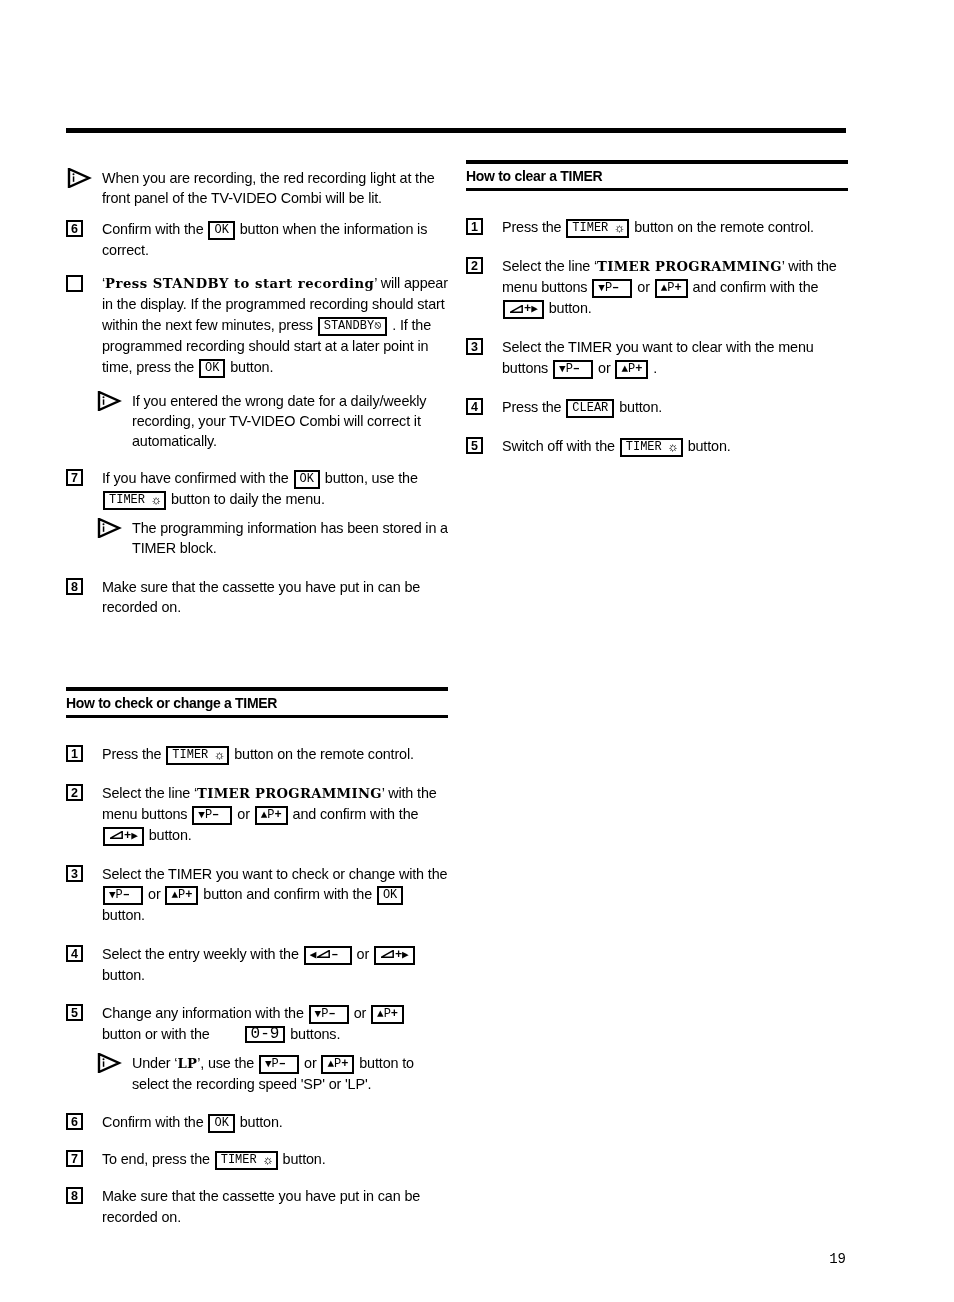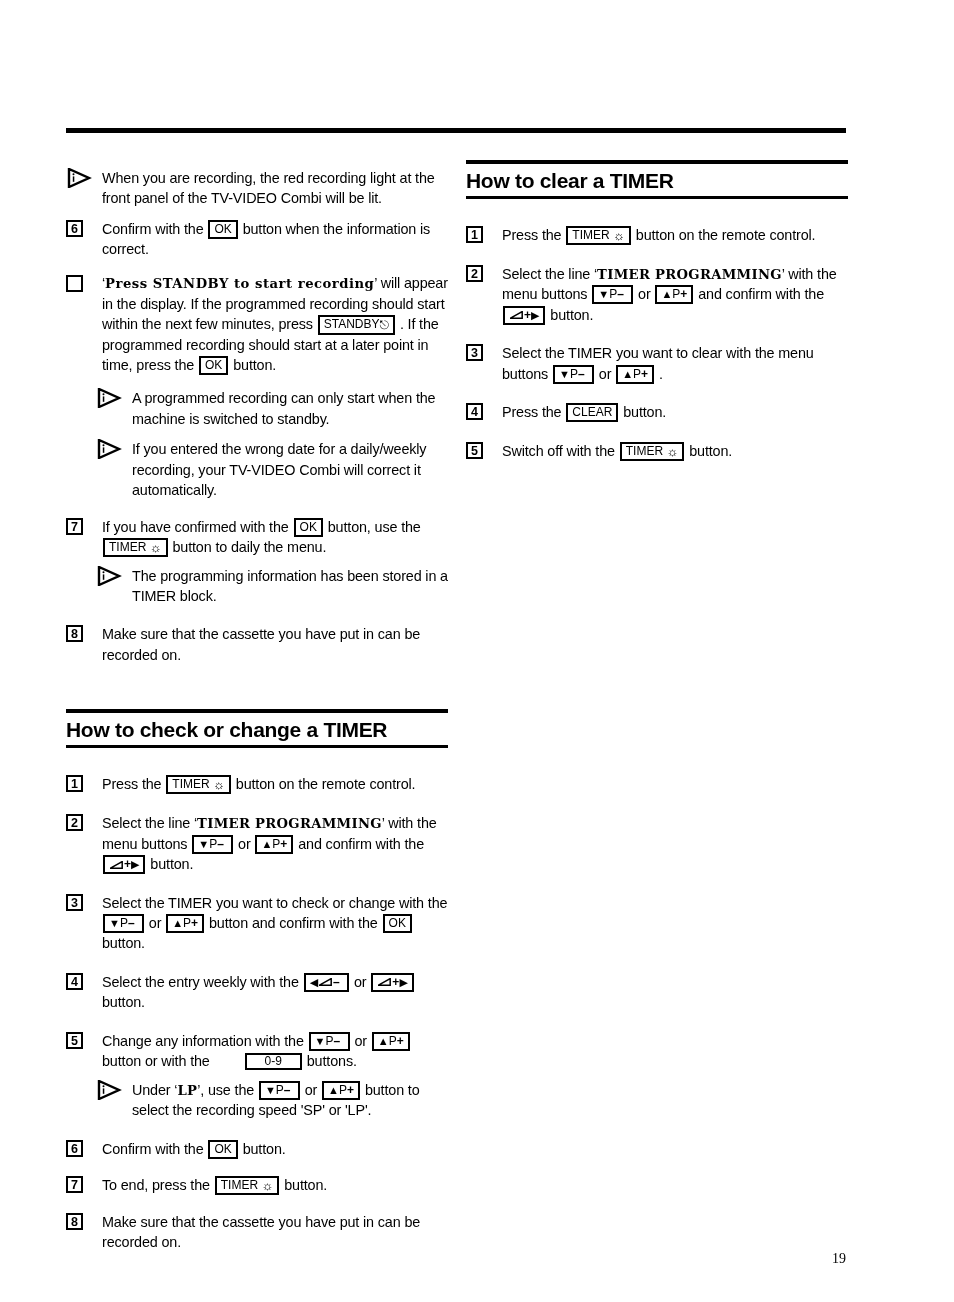--- a/index.html
+++ b/index.html
@@ -46,21 +46,21 @@
   .section-head {
     margin: 0 0 16px 0;
   }
   .section-head .rule-top {
     height: 4px;
     background: #000;
     width: 100%;
   }
   .section-head h2 {
     font-family: "Liberation Sans", sans-serif;
-    font-size: 21px;
+    font-size: 14px;
     font-weight: bold;
     letter-spacing: -0.3px;
     margin: 5px 0 4px 0;
     line-height: 1.1;
   }
   .section-head .rule-bot {
     height: 3px;
     background: #000;
     width: 100%;
   }
@@ -122,32 +122,32 @@
   }
   .marker-info svg { display: block; }
 
   
   .key {
     display: inline-block;
     border: 2px solid #000;
     box-sizing: border-box;
     padding: 0 4px;
     margin: 0 1px;
-    font-family: Liberation Sans, sans-serif;
+    font-family: Liberation Mono, monospace;
     font-size: 12px;
     line-height: 15px;
     vertical-align: 1px;
     white-space: nowrap;
     font-weight: normal;
     letter-spacing: 0;
   }
   .key.small {
-    font-size: 12px;
+    font-size: 16px;
     line-height: 13px;
-    padding: 0 18px;
+    padding: 0 4px;
     margin-left: 31px;
   }
   .key .pwr {
     font-size: 12px;
     display: inline-block;
     vertical-align: -0.5px;
   }
   .key .clk {
     font-size: 13px;
     display: inline-block;
@@ -179,21 +179,21 @@
     letter-spacing: 0.3px;
   }
   .disp-sp { letter-spacing: 0.5px; text-align: center; }
 
   
   .page-num {
     position: absolute;
     right: 108px;
     bottom: 35px;
     font-size: 14px;
-    font-family: Liberation Serif, serif;
+    font-family: Liberation Mono, monospace;
   }
 
   .nowrap { white-space: nowrap; }
 </style>
 </head>
 <body>
 
 <div class="page">
 
   <div class="top-rule"></div>
@@ -221,30 +221,20 @@
     <div class="item">
       <span class="marker-box"></span>
       <span>‘</span><span class="disp disp-sp">Press STANDBY to start recording</span><span>’</span>
       <span>will appear in the display. If the programmed recording should start within the next few minutes, press</span>
       <span class="key nowrap"><span>STANDBY</span><span class="pwr">⎋</span></span>
       <span>. If the programmed recording should start at a later point in time, press the</span>
       <span class="key">OK</span>
       <span>button.</span>
     </div>
 
-    <div class="note note-indent">
-      <span class="marker-info">
-        <svg width="26" height="20" viewBox="0 0 26 20">
-          <path d="M3 1 L23 10 L3 19 Z" fill="none" stroke="#000" stroke-width="2.4" stroke-linejoin="miter"></path>
-          <circle cx="7.5" cy="6.2" r="1.0" fill="#000"></circle>
-          <rect x="6.8" y="8.4" width="1.5" height="5.4" fill="#000"></rect>
-        </svg>
-      </span>
-      <span>A programmed recording can only start when the machine is switched to standby.</span>
-    </div>
 
     <div class="note note-indent">
       <span class="marker-info">
         <svg width="26" height="20" viewBox="0 0 26 20">
           <path d="M3 1 L23 10 L3 19 Z" fill="none" stroke="#000" stroke-width="2.4" stroke-linejoin="miter"></path>
           <circle cx="7.5" cy="6.2" r="1.0" fill="#000"></circle>
           <rect x="6.8" y="8.4" width="1.5" height="5.4" fill="#000"></rect>
         </svg>
       </span>
       <span>If you entered the wrong date for a daily/weekly recording, your TV-VIDEO Combi will correct it automatically.</span>
@@ -268,21 +258,21 @@
         </svg>
       </span>
       <span>The programming information has been stored in a TIMER block.</span>
     </div>
 
     <div class="item" style="margin-top:18px;">
       <span class="marker-num">8</span>
       <span>Make sure that the cassette you have put in can be recorded on.</span>
     </div>
 
-    <div class="section-head" style="margin-top:44px;">
+    <div class="section-head" style="margin-top:69px;">
       <div class="rule-top"></div>
       <h2>How to check or change a TIMER</h2>
       <div class="rule-bot"></div>
     </div>
 
     <div class="item" style="margin-top:26px;">
       <span class="marker-num">1</span>
       <span>Press the</span>
       <span class="key nowrap"><span>TIMER</span>&nbsp;<span class="clk">☼</span></span>
       <span>button on the remote control.</span>

